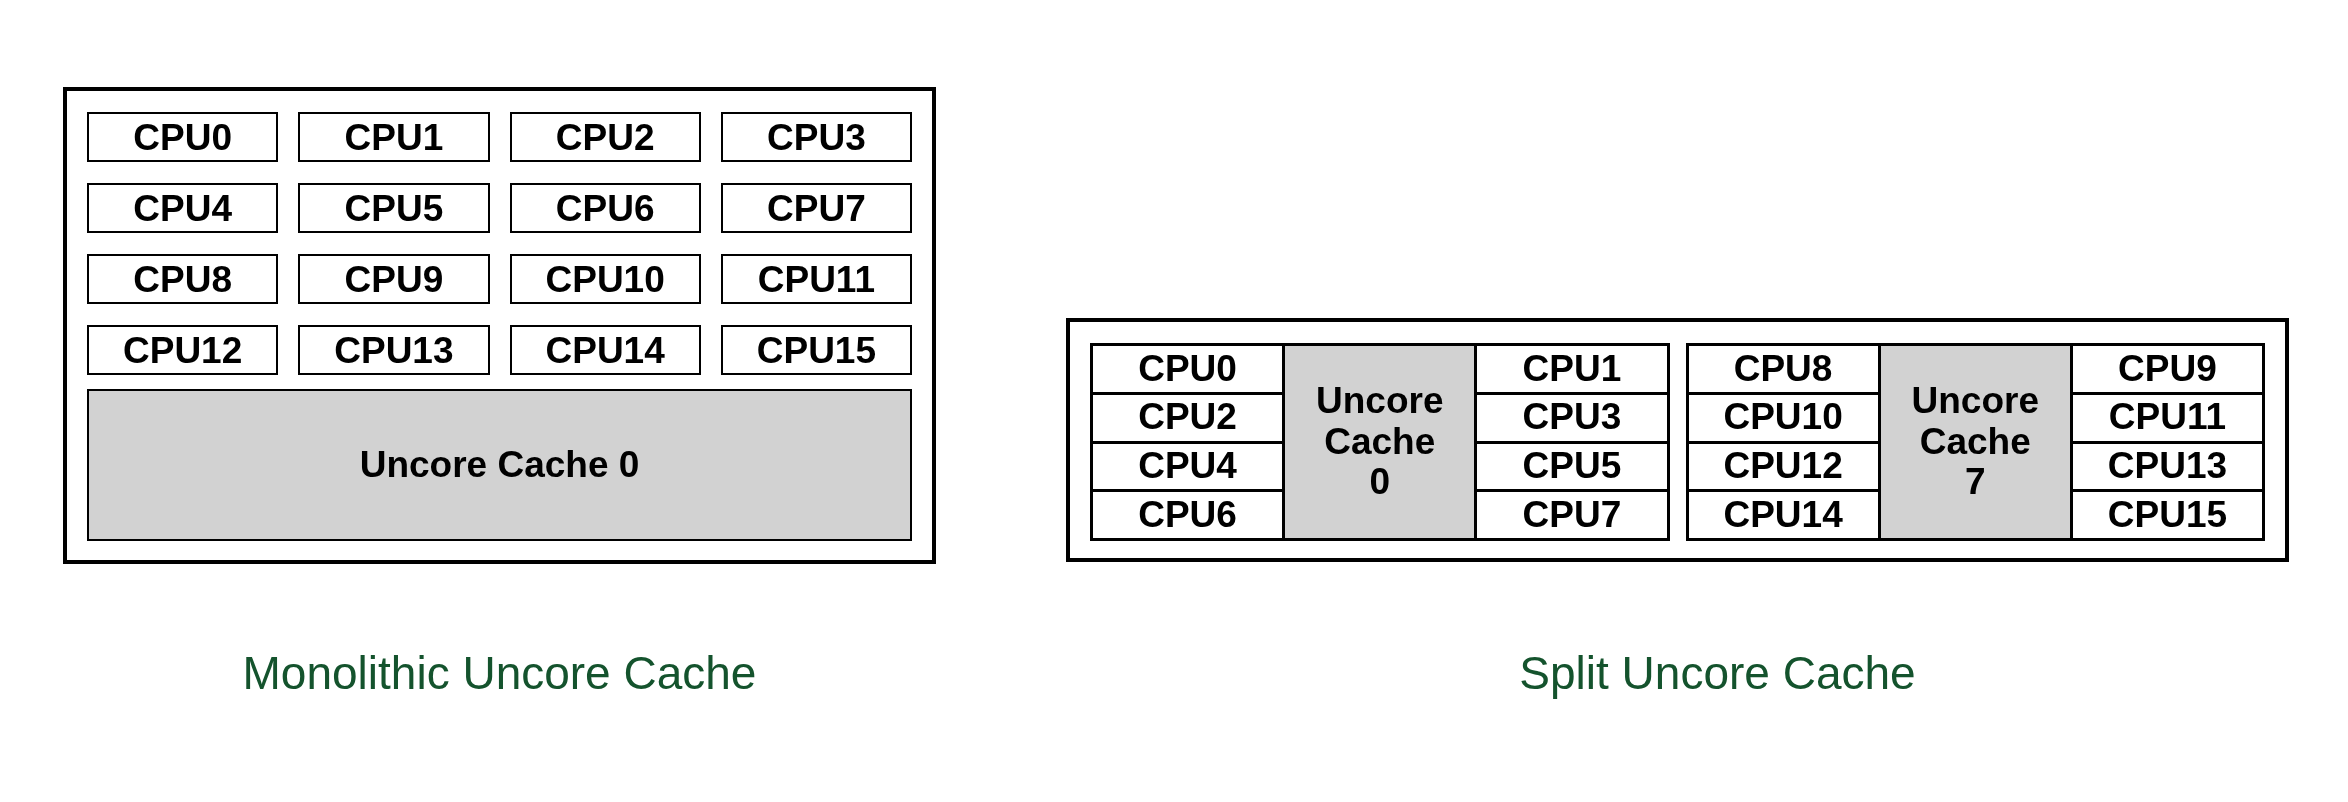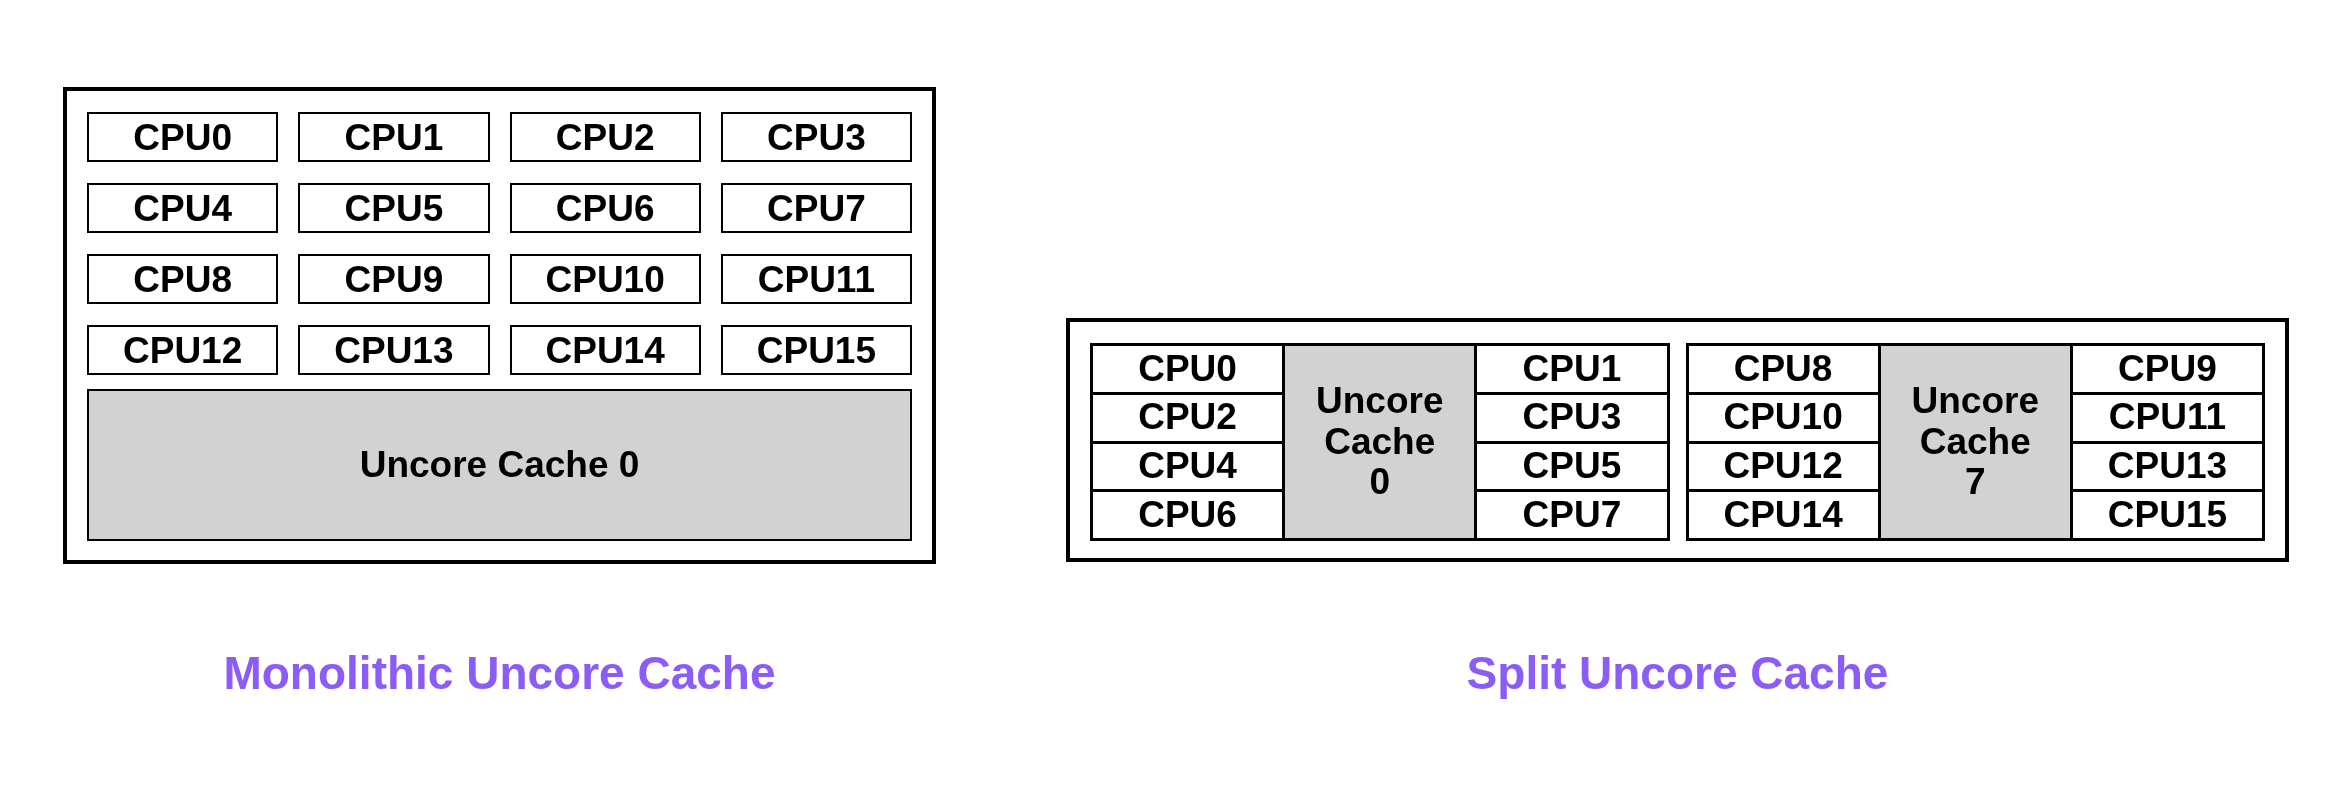--- a/index.html
+++ b/index.html
@@ -75,25 +75,25 @@
     grid-column: 2; grid-row: 1 / span 4;
     background: #d2d2d2;
     text-align: center;
     padding: 0 24px;
   }
 
   
   .caption {
     position: absolute; top: 648px;
     text-align: center;
-    font-size: 46px; font-weight: bold; color: #8b5cf6;
+    font-size: 46px; font-weight: normal; color: #14532d;
     line-height: 1.1;
   }
   .caption-mono { left: 63px; width: 873px; }
-  .caption-split { left: 1066px; width: 1223px; }
+  .caption-split { left: 1106px; width: 1223px; }
 </style>
 </head>
 <body>
 
 <div class="canvas">
 
   <div class="fig-mono">
     <div class="cpu-grid">
       <div class="cpu-box">CPU0</div>
       <div class="cpu-box">CPU1</div>

